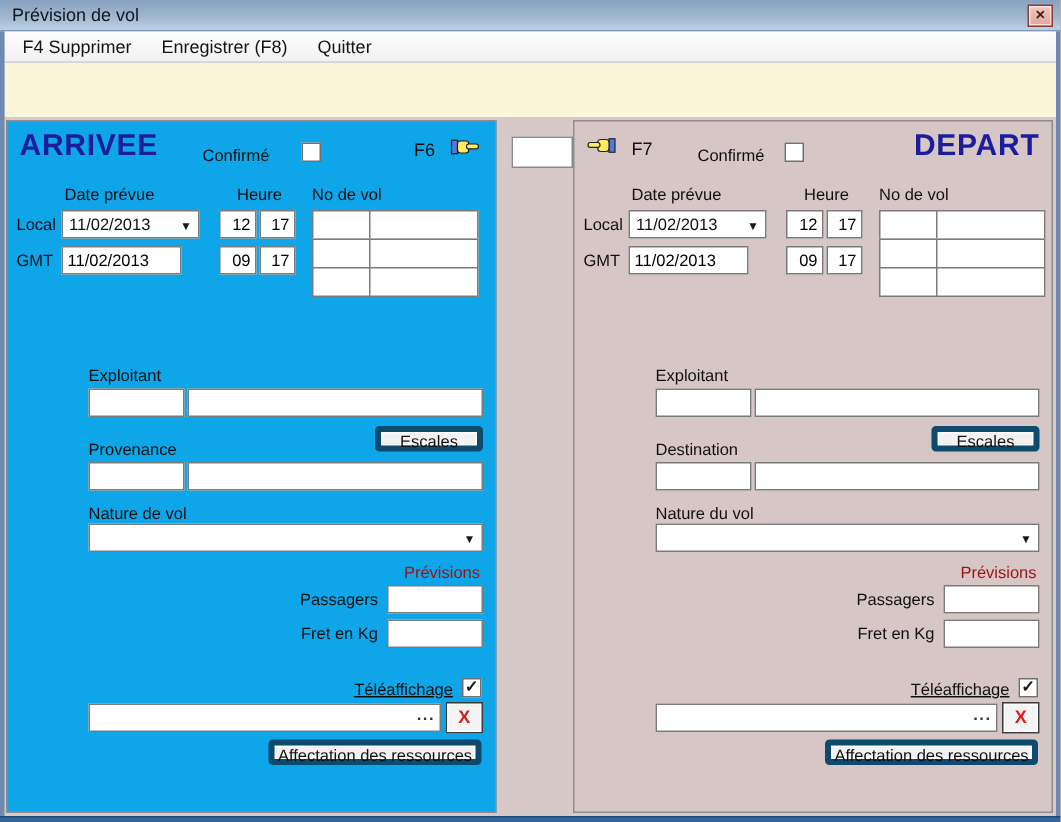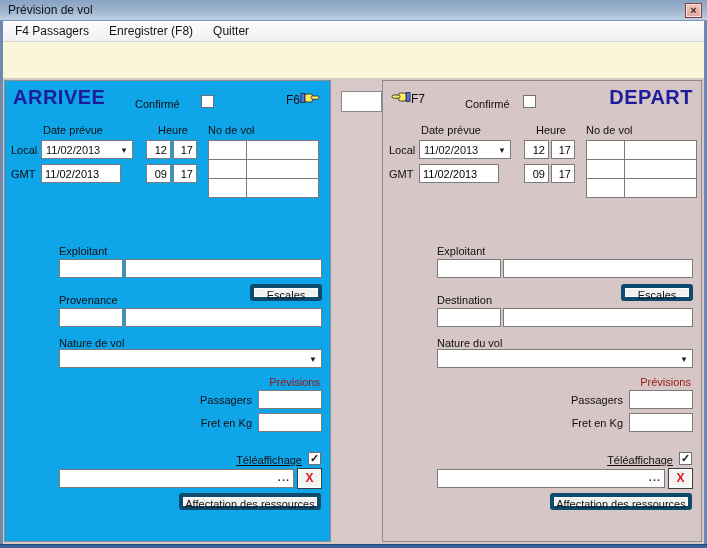--- a/index.html
+++ b/index.html
@@ -50,21 +50,21 @@
   .confirme-label { position:absolute; top:17px; }
   .panel-arrivee .confirme-label { left:130px; }
   .panel-depart  .confirme-label { left:82px; }
   .checkbox {
     position:absolute; width:13px; height:13px; background:#fff;
     border:1px solid #707070; font-size:11px; line-height:11px; text-align:center; color:#1a1a1a; font-weight:bold;
   }
   .confirme-box { top:14px; }
   .panel-arrivee .confirme-box { left:196px; }
   .panel-depart  .confirme-box { left:140px; }
-  .fkey { position:absolute; display:flex; align-items:center; gap:0; font-size:12px; }
+  .fkey { position:absolute; display:flex; align-items:center; gap:10px; font-size:12px; }
   .panel-arrivee .fkey { right:10px; top:10px; }
   .panel-depart  .fkey { left:8px;  top:9px; }
   
   .hdr { position:absolute; top:43px; }
   .hdr-date  { left:38px; }
   .hdr-heure { left:142px; width:52px; text-align:center; }
   .hdr-novol { left:203px;text-align:center; }
   .rowlabel { position:absolute; left:6px; }
   .lbl-local { top:63px; } .lbl-gmt { top:87px; }
   .field {
@@ -119,21 +119,21 @@
 <body>
 
 <div class="window">
 
   <div class="titlebar">
     <span class="title-text">Prévision de vol</span>
     <span class="close-btn">×</span>
   </div>
 
   <div class="menubar">
-    <span class="menu-item">F4 Passagers</span>
+    <span class="menu-item">F4 Supprimer</span>
     <span class="menu-item">Enregistrer (F8)</span>
     <span class="menu-item">Quitter</span>
   </div>
 
   <div class="toolbar">
     <span class="ylabel" style="left:8px;">Immat</span>
     <input class="yinput focused" style="left: 44px; width: 72px;" value="">
     <span class="ylabel" style="left:173px;">Type</span>
     <input class="yinput" style="left: 205px; width: 75px;" value="">
     <span class="ylabel" style="left:288px;">Sièges</span>

